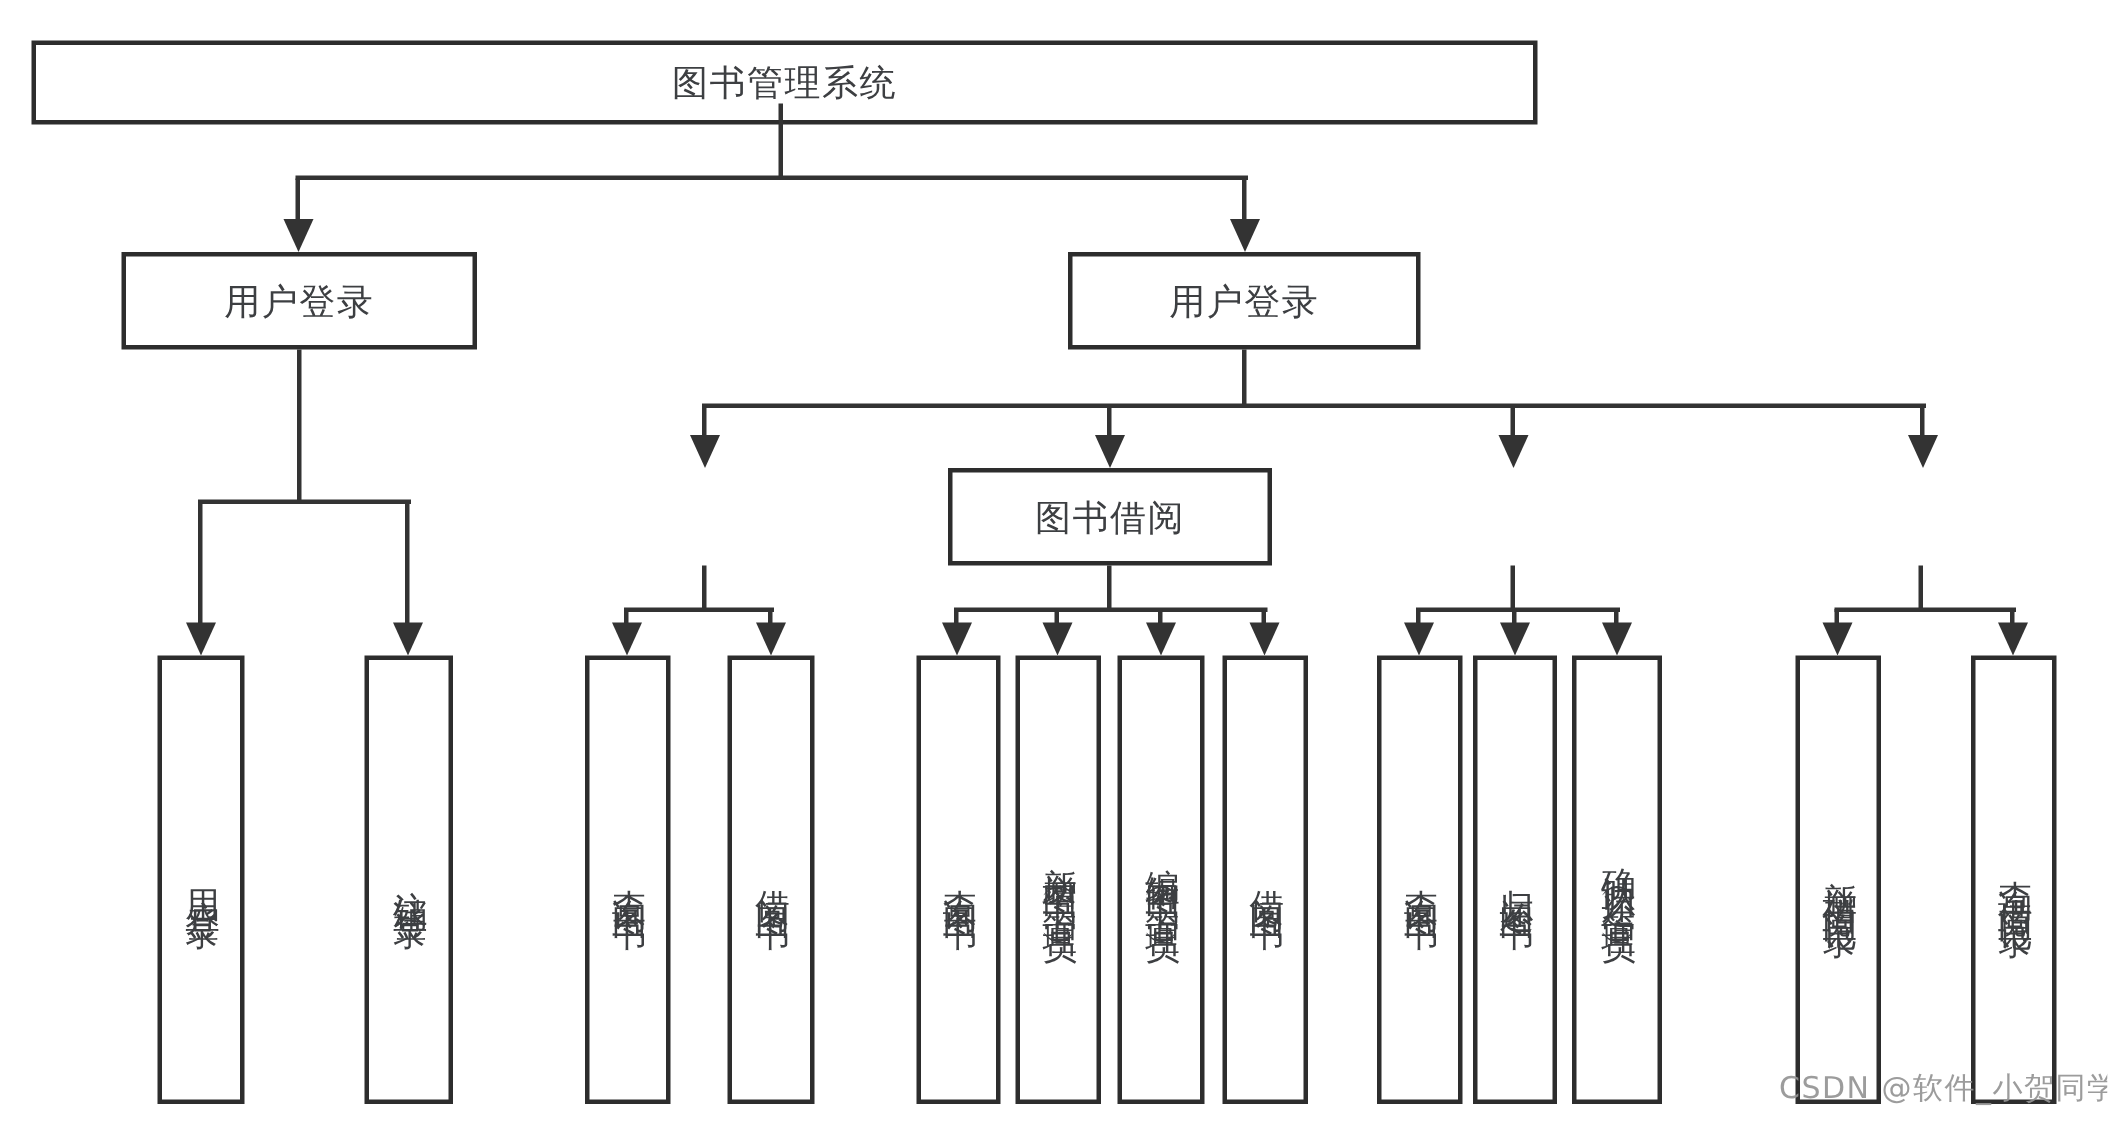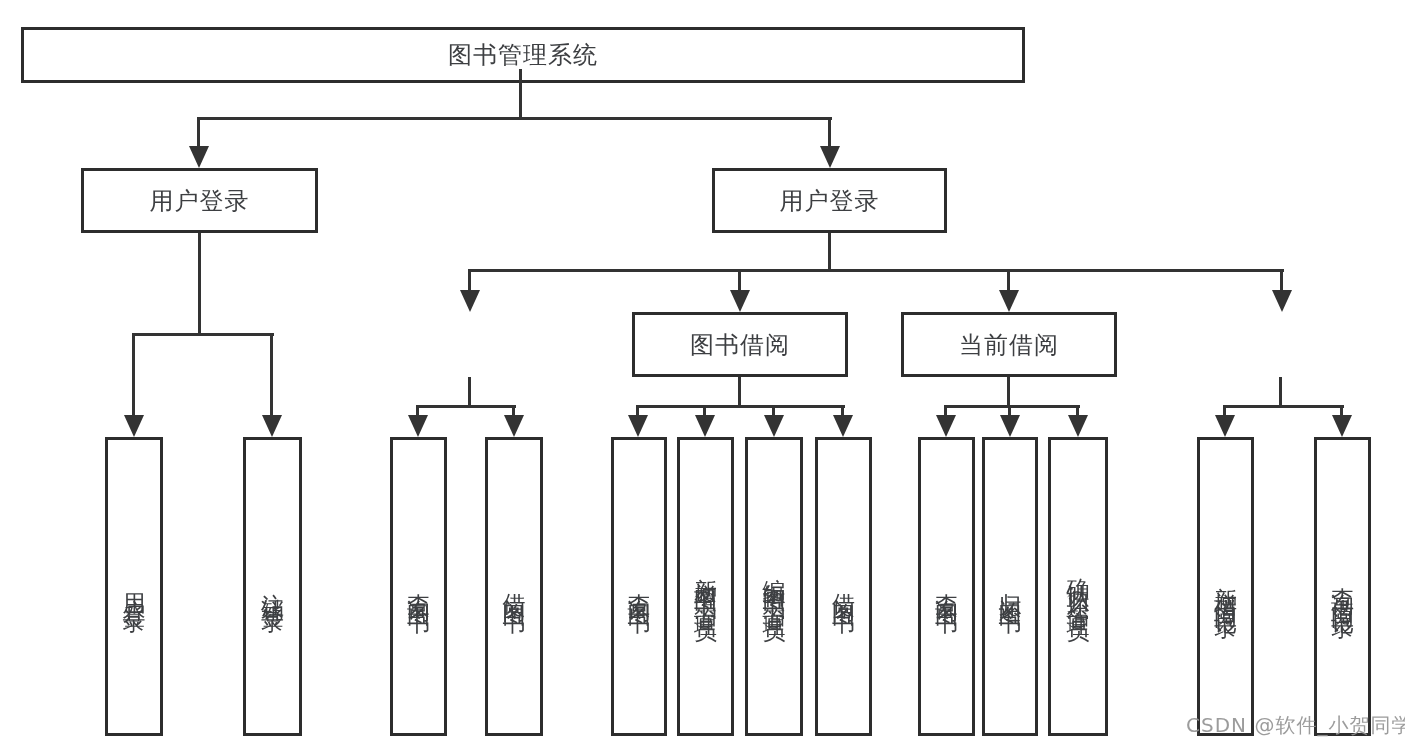--- a/index.html
+++ b/index.html
@@ -62,21 +62,20 @@
   <div class="ln" style="left:468px; top:271px; width:3px; height:21px;"></div>
   <div class="tri" style="left:460px; top:290px;"></div>
   <div class="ln" style="left:738px; top:271px; width:3px; height:21px;"></div>
   <div class="tri" style="left:730px; top:290px;"></div>
   <div class="ln" style="left:1007px; top:271px; width:3px; height:21px;"></div>
   <div class="tri" style="left:999px; top:290px;"></div>
   <div class="ln" style="left:1280px; top:271px; width:3px; height:21px;"></div>
   <div class="tri" style="left:1272px; top:290px;"></div>
 
   <div class="box hbox" style="left:632px; top:312px; width:216px; height:65px;text-align:right;">图书借阅</div>
-  <div class="box hbox" style="left:901px; top:312px; width:216px; height:65px;">当前借阅</div>
 
   <div class="ln" style="left:468px; top:377px; width:3px; height:30px;"></div>
   <div class="ln" style="left:416px; top:405px; width:100px; height:3px;"></div>
   <div class="ln" style="left:416px; top:406px; width:3px; height:10px;"></div>
   <div class="tri" style="left:408px; top:415px;"></div>
   <div class="ln" style="left:512px; top:406px; width:3px; height:10px;"></div>
   <div class="tri" style="left:504px; top:415px;"></div>
 
   <div class="ln" style="left:738px; top:377px; width:3px; height:30px;"></div>
   <div class="ln" style="left:636px; top:405px; width:209px; height:3px;"></div>

